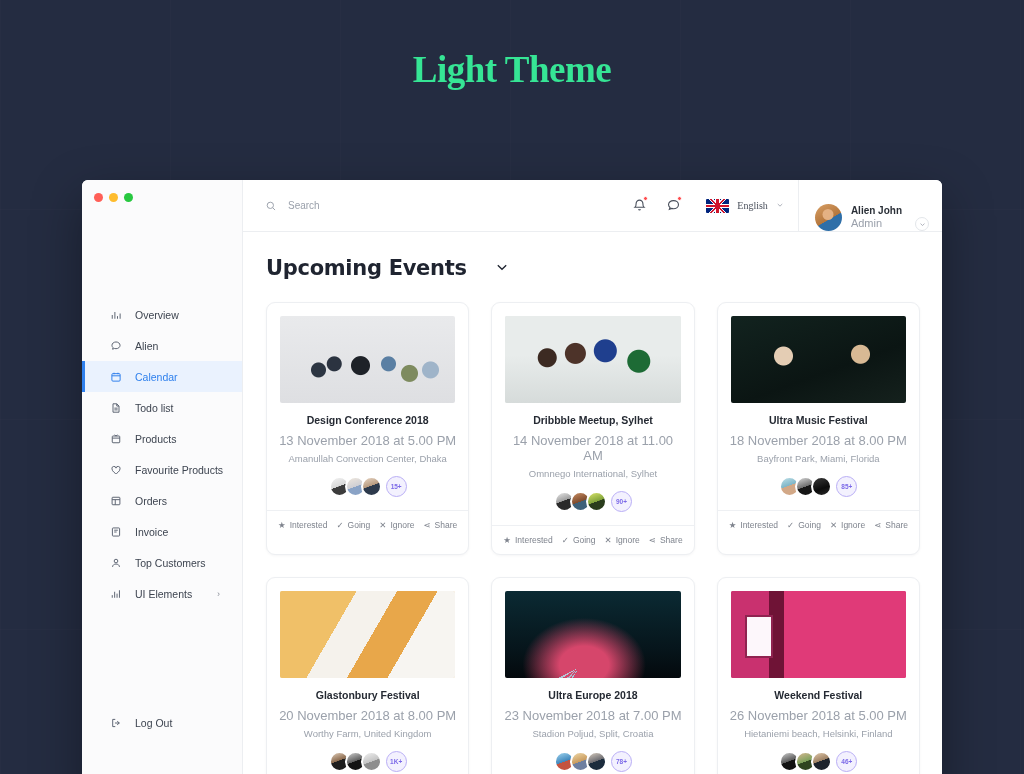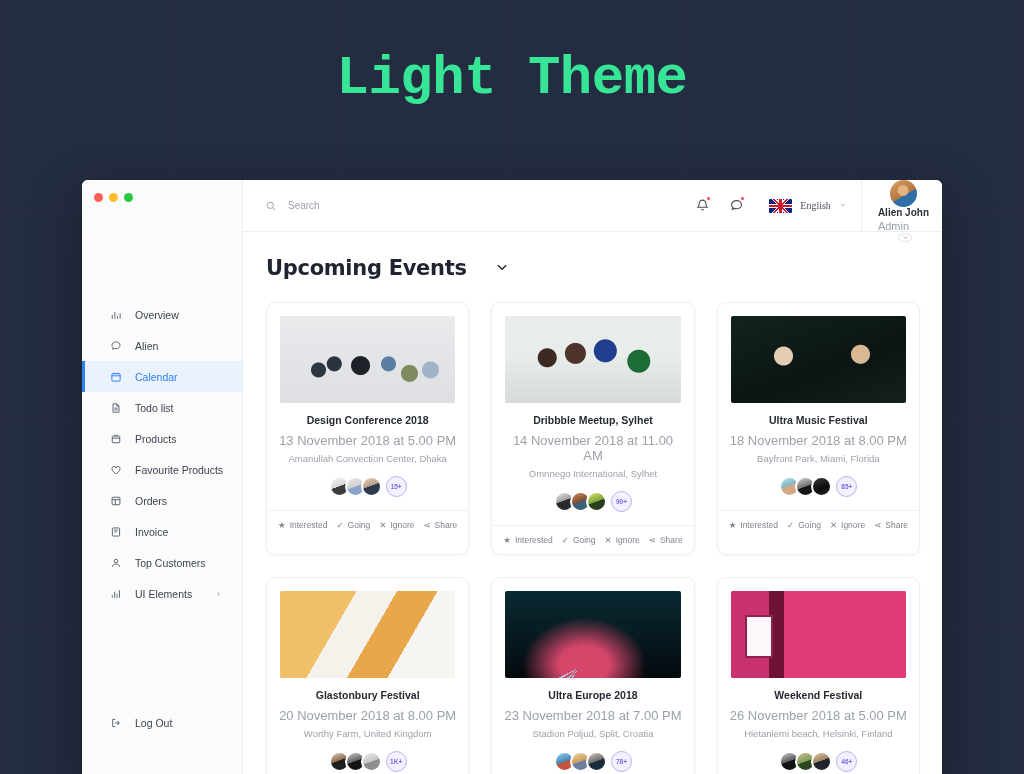--- a/index.html
+++ b/index.html
@@ -16,24 +16,24 @@
     background:
       linear-gradient(90deg, rgba(255,255,255,.012) 0 1px, transparent 1px 100%),
       linear-gradient(0deg, rgba(255,255,255,.010) 0 1px, transparent 1px 100%);
     background-size: 170px 170px, 170px 210px;
     pointer-events: none;
   }
 
   .hero-title {
     position: absolute; top: 48px; left: 0; right: 0;
     text-align: center;
-    font-size: 54px; font-weight: bold;
+    font-size: 37px; font-weight: bold;
     letter-spacing: -0.5px;
     color: #36e595;
-    font-family: Liberation Mono, monospace;
+    font-family: Liberation Serif, serif;
   }
 
   
   .window {
     position: absolute;
     left: 82px; top: 180px;
     width: 860px; height: 620px;
     background: #ffffff;
     border-radius: 6px 6px 0 0;
     overflow: hidden;
@@ -147,23 +147,23 @@
   .flag .diag2 {
     position:absolute; inset:-6px;
     background:
       linear-gradient(46deg, transparent 48.4%, #cf142b 48.4% 51.6%, transparent 51.6%),
       linear-gradient(-46deg, transparent 48.4%, #cf142b 48.4% 51.6%, transparent 51.6%);
   }
   .lang-label { font-size: 10px; color: #4a505c; }
   .chev { color: #9aa0ab; font-size: 9px; }
 
   .profile {
-    display: flex; align-items: center; 
+    display: flex; align-items: flex-end; gap: 9px;
     border-left: 1px solid #eceef1;
-    height: 100%; padding: 0 13px 0 16px; cursor: pointer; flex-direction: column;
+    height: 100%; padding: 0 13px 0 16px; cursor: pointer;
   }
   .avatar-lg {
     width: 27px; height: 27px; border-radius: 50%;
     background: linear-gradient(150deg,#d9a066,#b4763c 55%,#2f6fa8 56%,#2f6fa8);
     position: relative; overflow: hidden; flex: 0 0 27px;
   }
   .avatar-lg::after {
     content:""; position:absolute; left:50%; top:18%; transform:translateX(-50%);
     width:11px; height:11px; border-radius:50%; background:#e4b183;
   }

